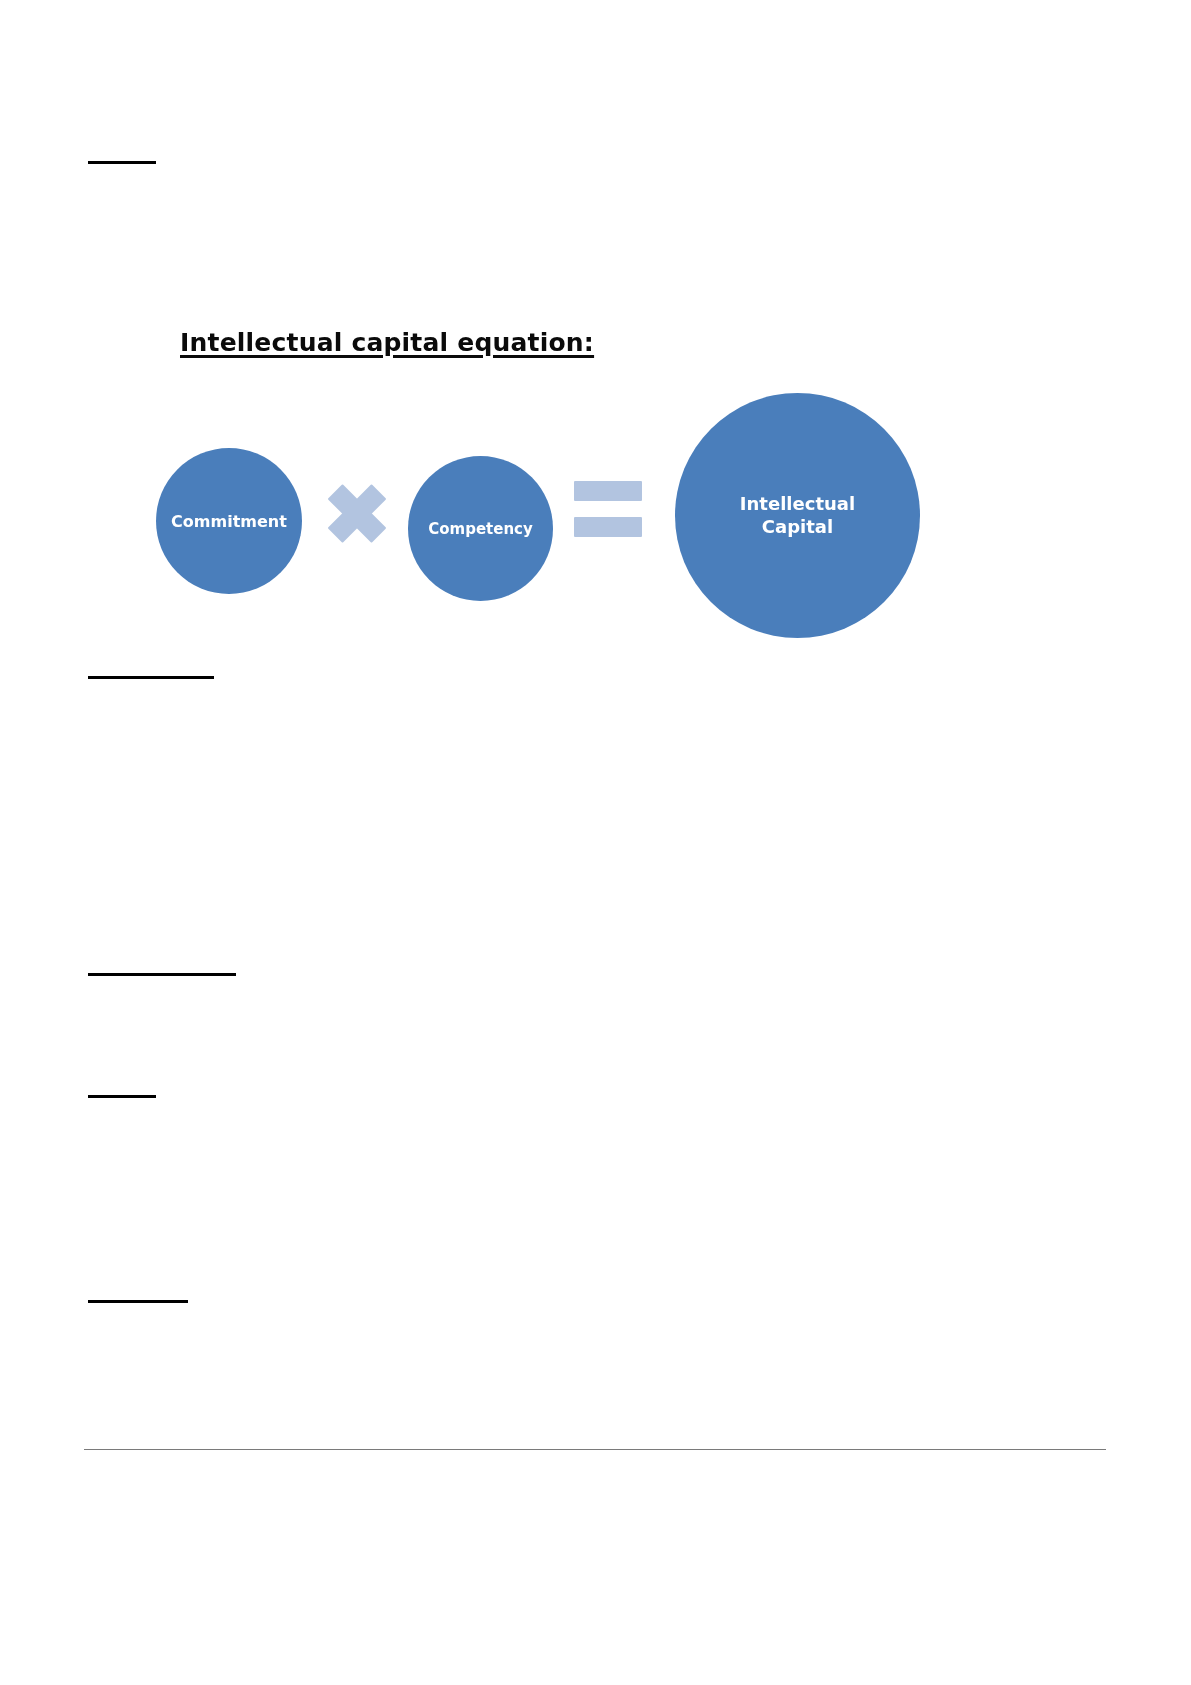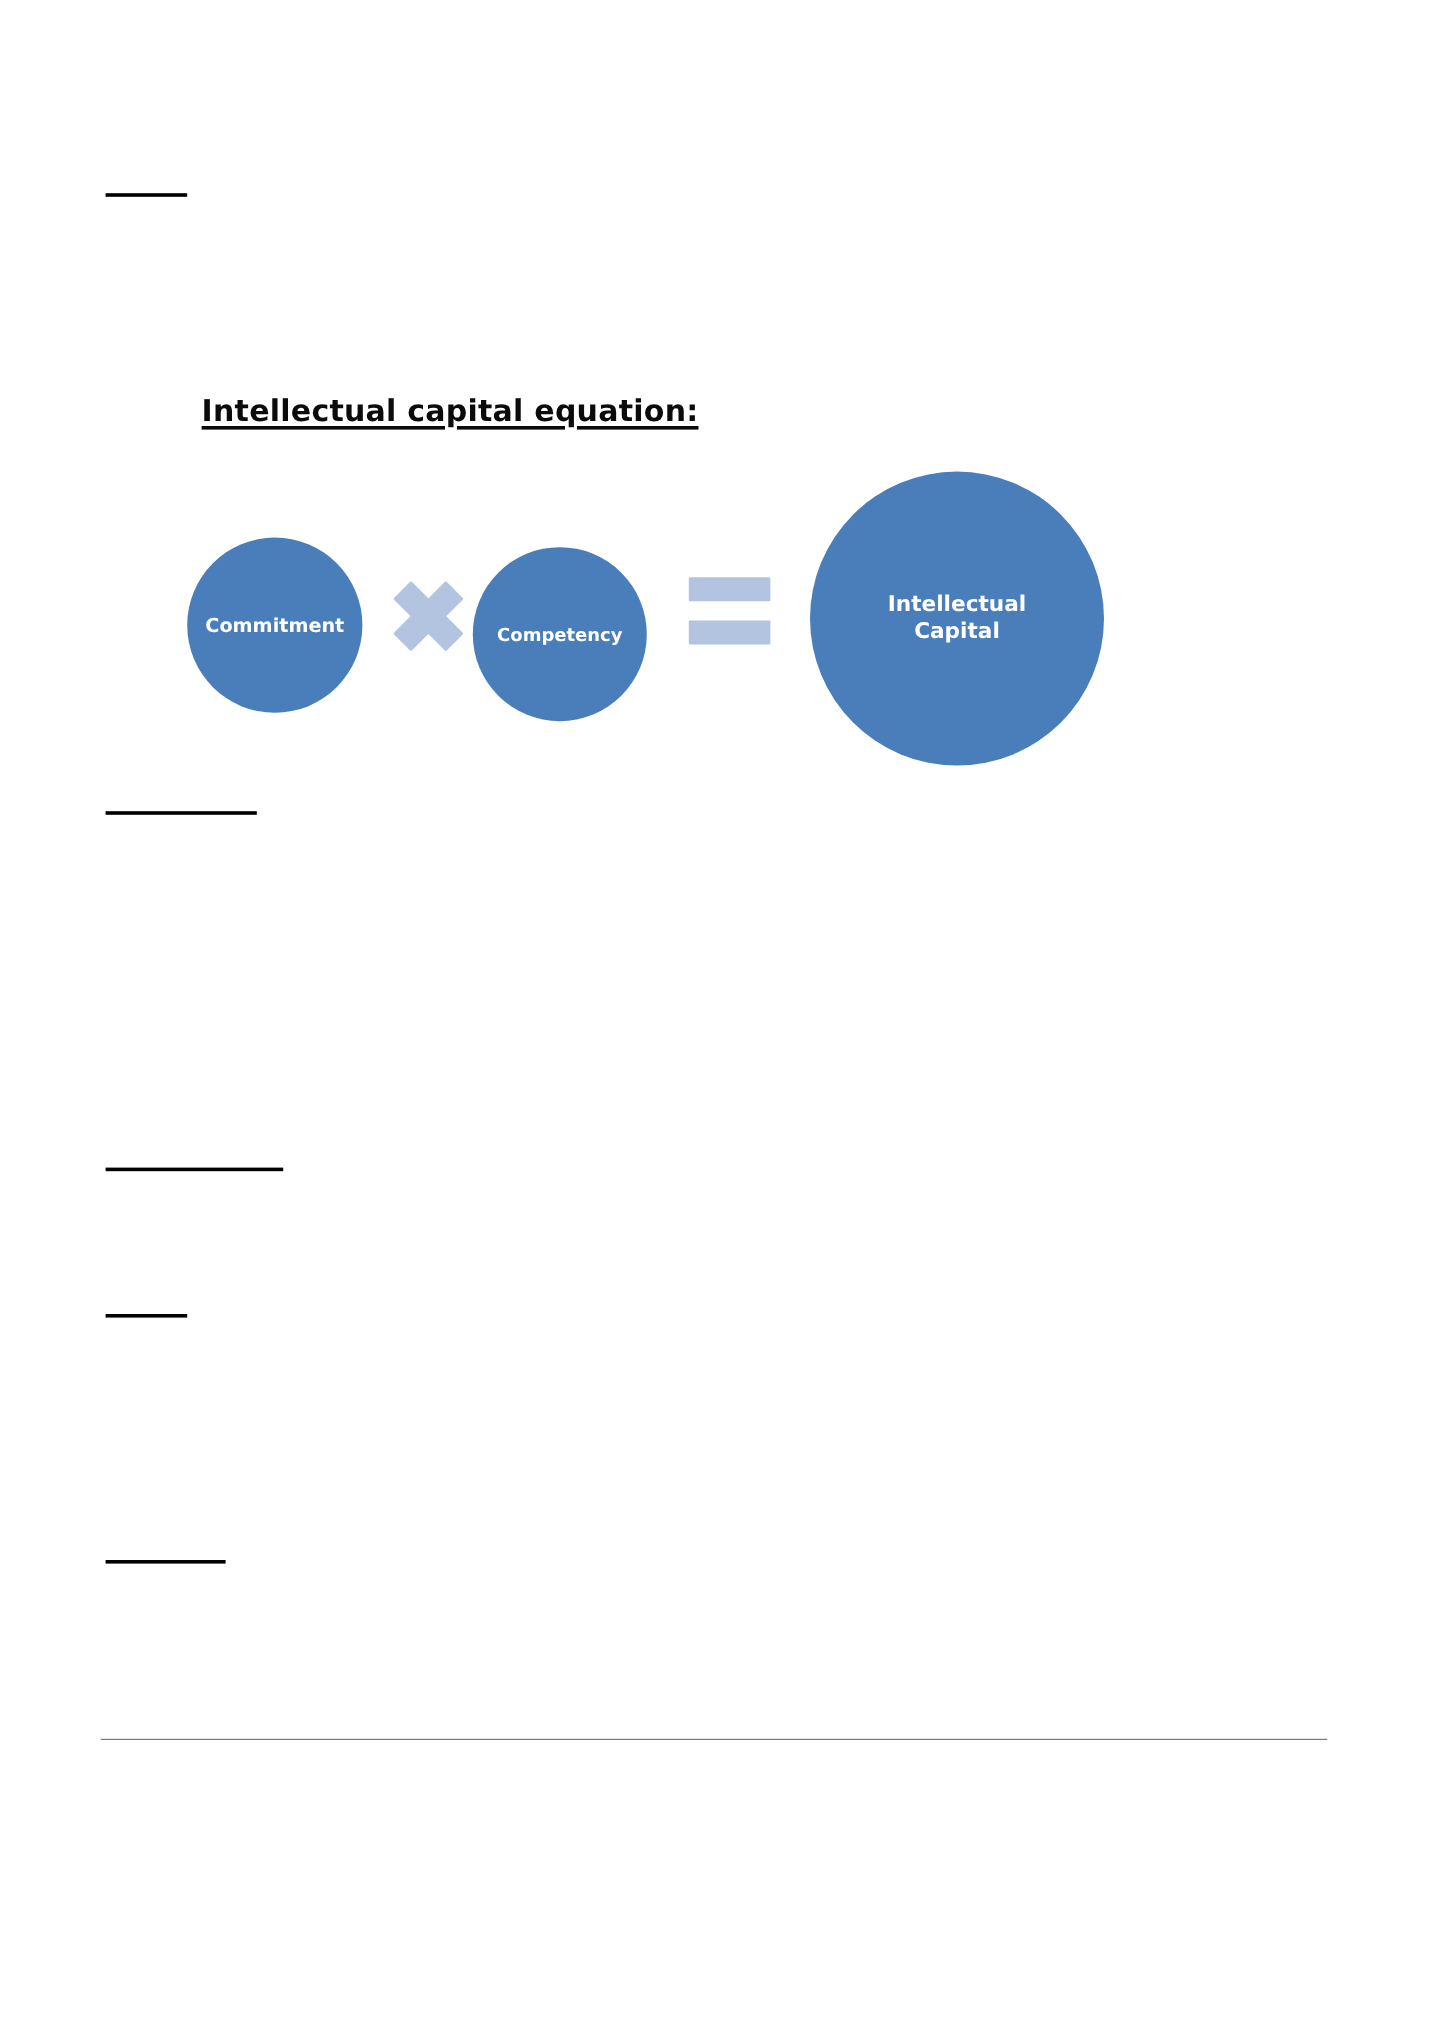--- a/index.html
+++ b/index.html
@@ -24,21 +24,21 @@
     position: absolute;
     height: 3px;
     background: #000000;
     font-size: 0;
     line-height: 0;
   }
 
   
   .diagram-title {
     position: absolute;
-    left: 168px;
+    left: 180px;
     top: 328px;
     font-size: 25px;
     font-weight: bold;
     letter-spacing: 0.2px;
     color: #0b0b0b;
     text-decoration: underline;
     text-decoration-thickness: 2.5px;
     text-underline-offset: 4px;
     white-space: nowrap;
   }
@@ -65,21 +65,21 @@
   }
   .circle-commitment {
     left: 16px;
     top: 63px;
     width: 146px;
     height: 146px;
     font-size: 16px;
     align-items: center;
   }
   .circle-competency {
-    left: 254px;
+    left: 268px;
     top: 71px;
     width: 145px;
     height: 145px;
     font-size: 15px;
   }
   .circle-result {
     left: 535px;
     top: 8px;
     width: 245px;
     height: 245px;

